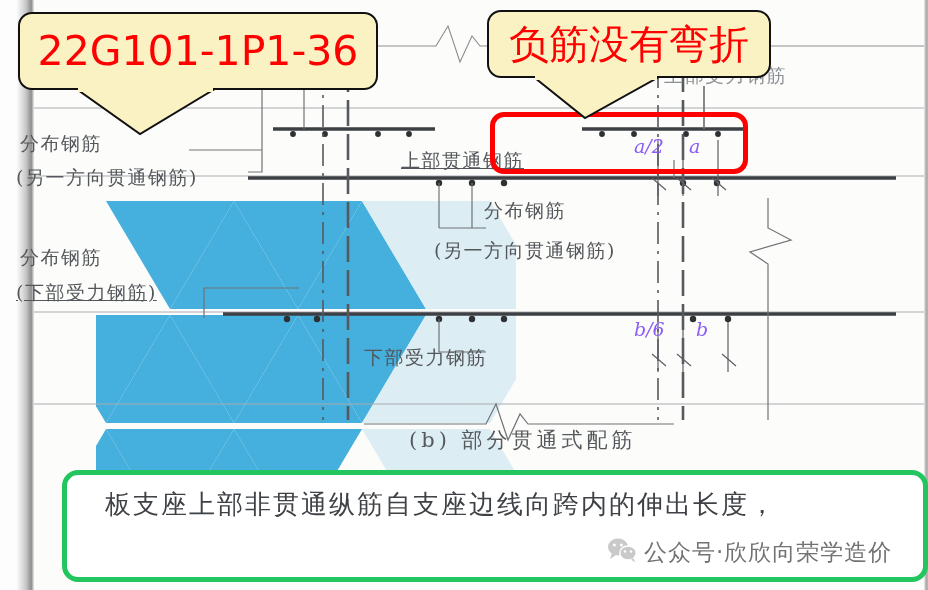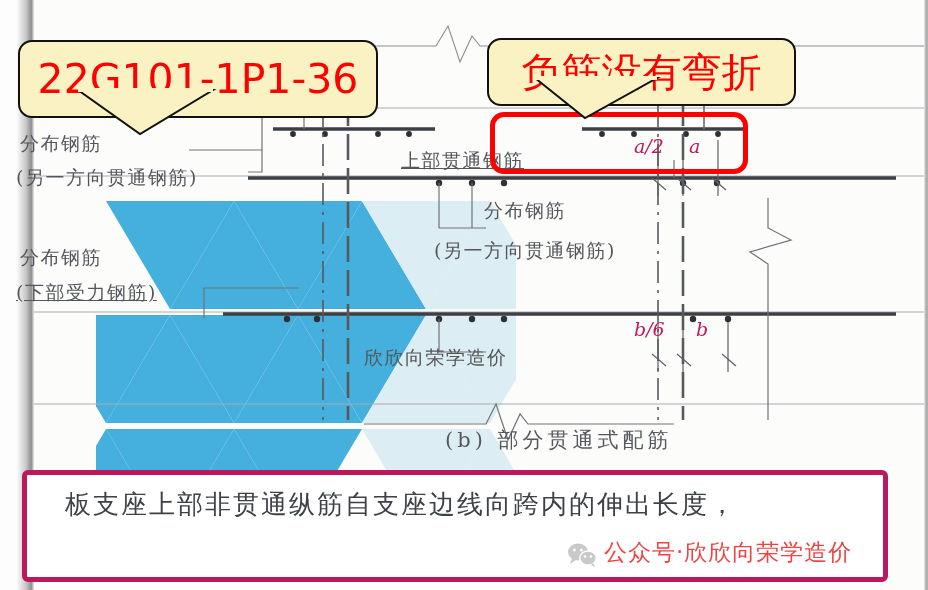--- a/index.html
+++ b/index.html
@@ -65,21 +65,21 @@
     color: #53565a;
     font-family: "DejaVu Serif", "Liberation Serif", serif;
     font-size: 19px;
     letter-spacing: 1.5px;
     white-space: nowrap;
   }
   .lbl.faint { color: #8d9094; }
 
   .dim {
     position: absolute;
-    color: #be185d;
+    color: #8b5cf6;
     font-family: "DejaVu Serif", "Liberation Serif", serif;
     font-style: italic;
     font-size: 19px;
     white-space: nowrap;
   }
 
   .caption {
     position: absolute;
     color: #55585c;
     font-family: "DejaVu Serif", "Liberation Serif", serif;
@@ -94,63 +94,63 @@
     position: absolute;
     left: 0; top: 0;
     background: #fbf2c4;
     border: 2px solid #111111;
     border-radius: 14px;
     box-sizing: border-box;
     display: flex;
     align-items: center;
     justify-content: center;
     z-index: 2;
-    margin-top: 28px;
   }
   .callout .tail { position: absolute; z-index: 3; }
   .callout .ctext {
     color: #ff0000;
     font-family: "DejaVu Sans", "Liberation Sans", sans-serif;
     white-space: nowrap;
     line-height: 1;
   }
 
   
   .redbox {
     position: absolute;
     border: 5px solid #ff0000;
     border-radius: 14px;
     box-sizing: border-box;
     background: transparent;
   }
   .redbox-bottom {
     position: absolute;
-    border: 5px solid #be185d;
-    border-radius: 6px;
+    border: 5px solid #22c55e;
+    border-radius: 16px;
     box-sizing: border-box;
     background: #ffffff;
+    margin-left: 40px;
   }
 
   
   .note {
     position: absolute;
     color: #3e4145;
     font-family: "DejaVu Serif", "Liberation Serif", serif;
     font-size: 26px;
     letter-spacing: 2px;
     white-space: nowrap;
   }
 
   
   .wechat {
     position: absolute;
     display: flex;
-    align-items: flex-end;
+    align-items: flex-start;
     gap: 7px;
-    color: #ef4444;
+    color: #737373;
     font-family: "DejaVu Sans", "Liberation Sans", sans-serif;
     font-size: 23px;
     letter-spacing: 1px;
     white-space: nowrap;
   }
   .wechat-glyph { display: block; }
 </style>
 </head>
 <body>
 
@@ -305,45 +305,45 @@
     <div class="lbl" style="left:-14px; top:245px;">分布钢筋</div>
 
     <div class="lbl" style="left:-18px; top:280px;text-decoration:underline;">(下部受力钢筋)</div>
 
     <div class="lbl" style="left:367px; top:148px;text-decoration:underline;">上部贯通钢筋</div>
 
     <div class="lbl" style="left:450px; top:198px;">分布钢筋</div>
 
     <div class="lbl" style="left:400px; top:238px;">(另一方向贯通钢筋)</div>
 
-    <div class="lbl" style="left:330px; top:345px;">欣欣向荣学造价</div>
+    <div class="lbl" style="left:330px; top:345px;">下部受力钢筋</div>
 
     <div class="dim" style="left:600px; top:135px;">a/2</div>
     <div class="dim" style="left:655px; top:135px;">a</div>
     <div class="dim" style="left:600px; top:318px;">b/6</div>
     <div class="dim" style="left:662px; top:318px;">b</div>
 
-    <div class="caption" style="left:375px; top:426px;margin-left:36px;">(b) 部分贯通式配筋</div>
+    <div class="caption" style="left:375px; top:426px;">(b) 部分贯通式配筋</div>
 
   </div>
 
   <div class="redbox" style="left:490px; top:112px; width:258px; height:62px;"></div>
 
   <div class="callout" style="left:18px; top:12px; width:360px; height:100px;">
     <div class="bubble" style="width:360px; height:78px;">
       <span class="ctext" style="font-size:41px;">22G101-1P1-36</span>
     </div>
     <svg class="tail" width="200" height="50" style="left:60px; top:76px;">
       <path d="M 0 2 L 135 2 L 62 46 Z" fill="#fbf2c4" stroke="#111111" stroke-width="2" stroke-linejoin="miter"></path>
       <path d="M 0 2 L 135 2" stroke="#fbf2c4" stroke-width="4"></path>
     </svg>
   </div>
 
   <div class="callout" style="left:487px; top:10px; width:284px; height:100px;">
-    <div class="bubble" style="width:309px; height:68px;align-items:center;">
+    <div class="bubble" style="width:284px; height:68px;align-items:center;">
       <span class="ctext" style="font-size:40px; font-family:'DejaVu Sans','Liberation Sans',sans-serif;">负筋没有弯折</span>
     </div>
     <svg class="tail" width="180" height="46" style="left:48px; top:66px;">
       <path d="M 0 2 L 122 2 L 50 42 Z" fill="#fbf2c4" stroke="#111111" stroke-width="2" stroke-linejoin="miter"></path>
       <path d="M 0 2 L 122 2" stroke="#fbf2c4" stroke-width="4"></path>
     </svg>
   </div>
 
   <div class="redbox-bottom" style="left:22px; top:470px; width:866px; height:112px;">
     <div class="note" style="left:38px; top:12px;">板支座上部非贯通纵筋自支座边线向跨内的伸出长度，</div>

